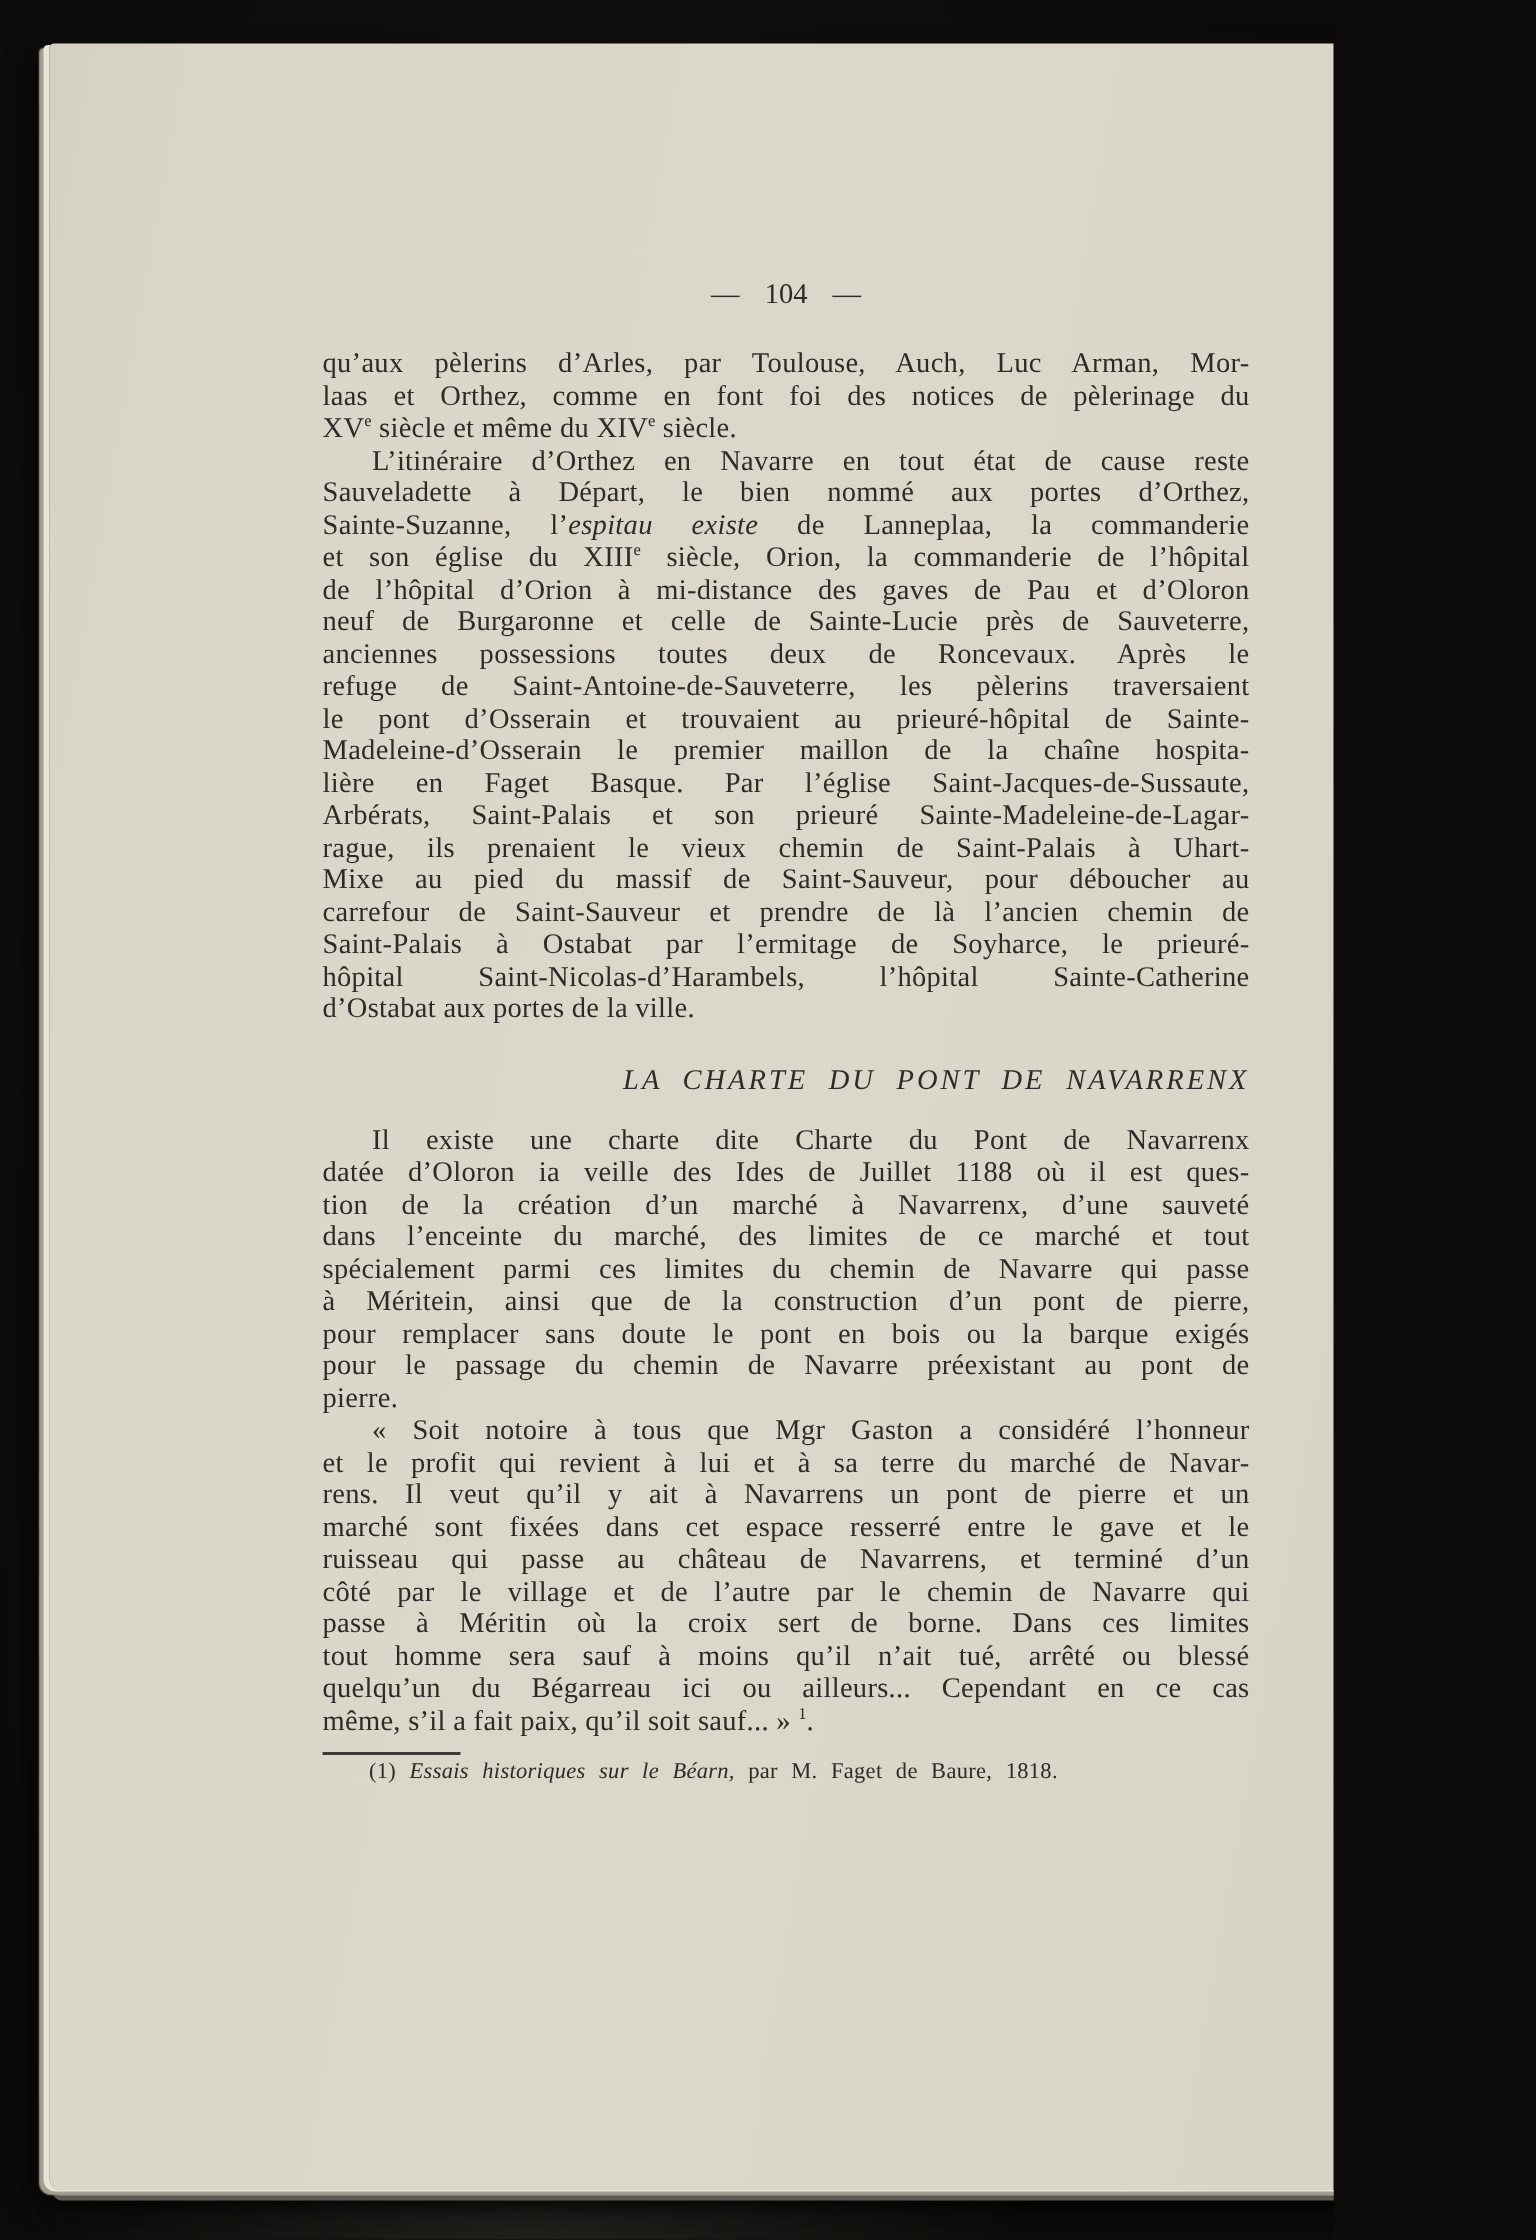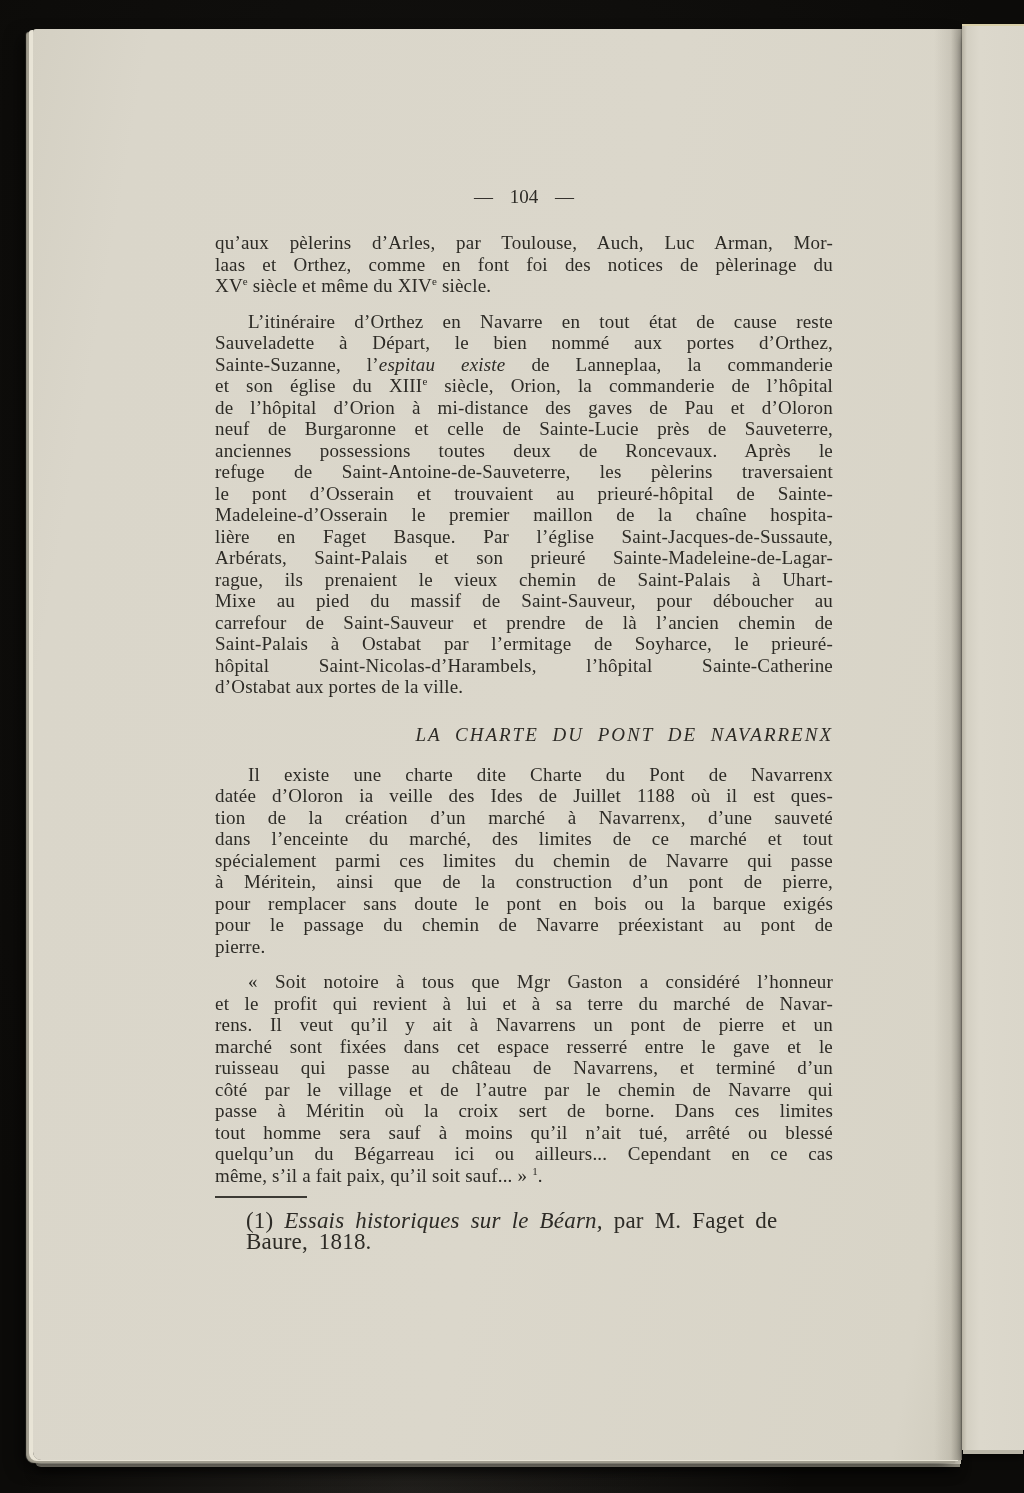--- a/index.html
+++ b/index.html
@@ -11,21 +11,21 @@
   * { box-sizing: border-box; }
   html, body { margin: 0; padding: 0; }
   body {
     width: 1024px; height: 1493px;
     background: var(--background);
     overflow: hidden;
     font-family: "Liberation Serif", "DejaVu Serif", serif;
   }
   .scene {
     position: relative;
-    width: 1024px; height: 1493px;
+    width: 889px; height: 1493px;
     overflow: hidden;
     background:
       radial-gradient(ellipse at 40% 102%, rgba(115,111,102,0.20) 0%, rgba(115,111,102,0.0) 45%),
       radial-gradient(ellipse at 45% 35%, #131210 0%, #0c0b09 75%);
   }
   .page {
     position: absolute;
     left: 33px; top: 29px;
     width: 929px; height: 1431px;
     background: linear-gradient(100deg, #d4d0c3 0%, #dad6ca 10%, #dbd7cb 55%, #d8d4c7 94%, #cfcbbd 100%);
@@ -69,21 +69,21 @@
     word-spacing: 12px;
     margin-bottom: 24px;
   }
   .para .line {
     text-align: justify;
     text-align-last: justify;
     letter-spacing: 0.2px;
   }
   .para .line.last { text-align-last: left; }
   .para.indent .line:first-child { text-indent: 33px; }
-  .para + .para { margin-top: 14px; }
+  .para + .para { }
   .heading {
     margin: 26px 0 18px 0;
     line-height: 22px;
     text-align: right;
     font-style: italic;
     letter-spacing: 2px;
     word-spacing: 7px;
   }
   sup {
     font-size: 11px;
@@ -91,23 +91,23 @@
     vertical-align: 7px;
     letter-spacing: 0;
   }
   i { font-style: italic; }
   .footnote-rule {
     width: 92px; height: 0;
     border-top: 2px solid #3c3a34;
     margin-top: 10px;
   }
   .footnote {
-    margin-top: 12px;
+    margin-top: 1px;
     padding-left: 31px;
-    font-size: 23px;
+    font-size: 15px;
     line-height: 21px;
     word-spacing: 5px;
     letter-spacing: 0.2px;
   }
 </style>
 </head>
 <body>
 
 <div class="scene">
 

